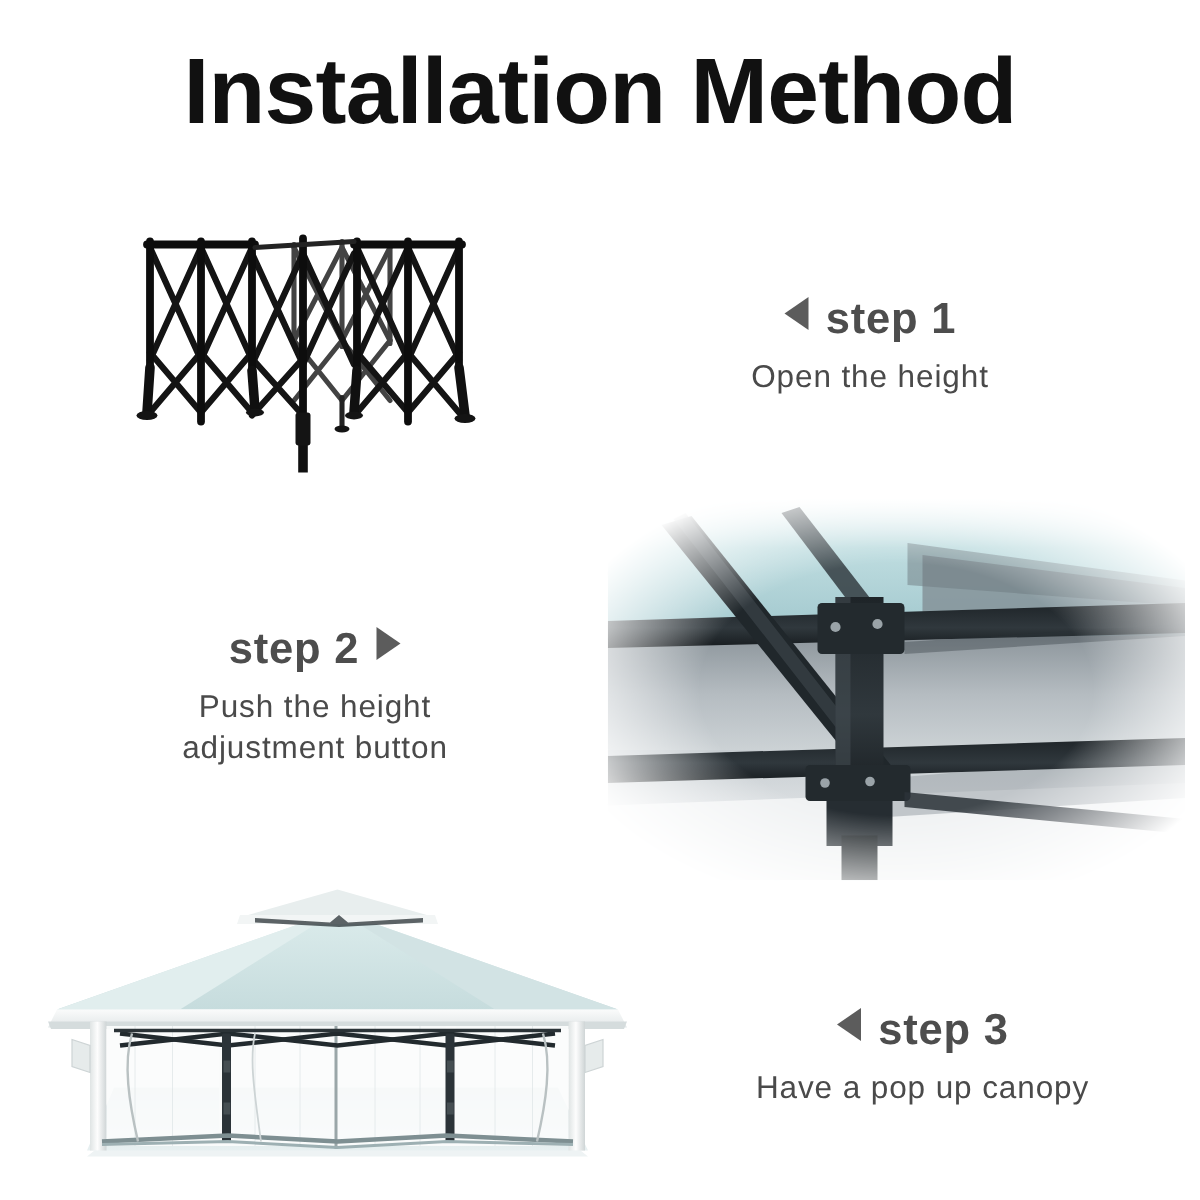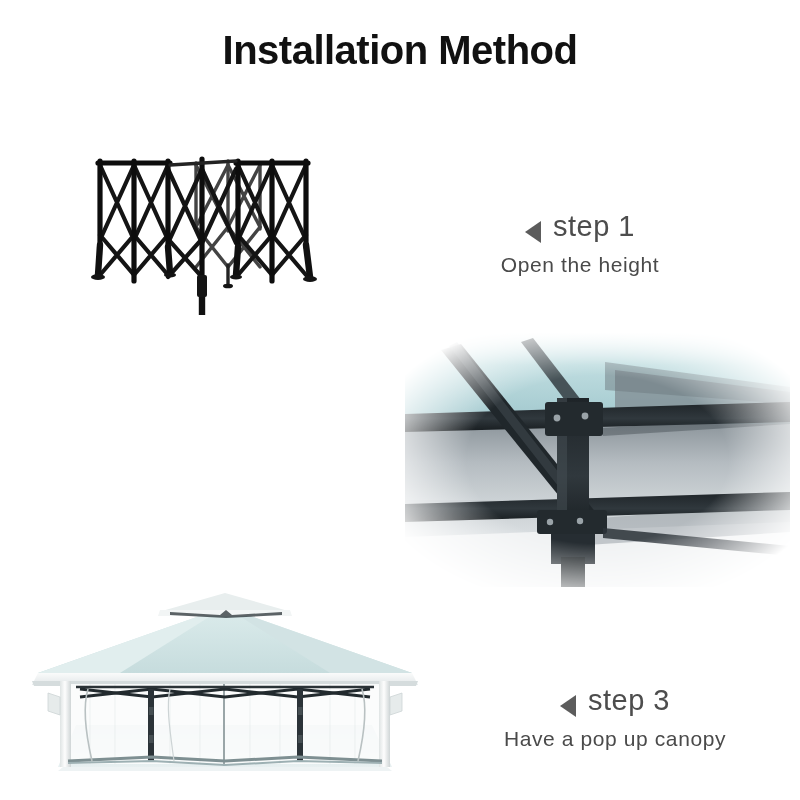--- a/index.html
+++ b/index.html
@@ -16,42 +16,41 @@
     font-family: "Liberation Sans", sans-serif;
   }
 
   
   #page-title {
     position: absolute;
     left: 0;
     top: 28px;
     width: 800px;
     text-align: center;
-    font-size: 40px;
+    font-size: 62px;
     font-weight: bold;
     color: #111111;
     letter-spacing: -0.5px;
     line-height: 1.1;
   }
 
   
   .step-block {
     position: absolute;
   }
   .step-head {
     font-size: 29px;
-    font-weight: normal;
+    font-weight: bold;
     color: #4d4d4d;
     letter-spacing: 0.5px;
     white-space: nowrap;
     display: flex;
-    align-items: flex-end;
+    align-items: flex-start;
     gap: 12px;
     line-height: 1.1;
-    margin-top: 13px;
   }
   .step-head.center-align { justify-content: center; }
   .arrow-ic {
     display: inline-block;
     width: 0;
     height: 0;
     border-top: 11px solid transparent;
     border-bottom: 11px solid transparent;
   }
   .arrow-left  { border-right: 16px solid #5c5c5c; }
@@ -229,20 +228,28 @@
       <circle cx="175" cy="189" r="3.2" fill="#9aa3a8"></circle>
 
       <rect x="146" y="202" width="44" height="30" fill="#262d32"></rect>
       <rect x="156" y="225" width="24" height="30" fill="#1a2023"></rect>
 
       <path d="M198 196 L385 214 L385 224 L198 206 Z" fill="#2b3338" opacity="0.85"></path>
       <path d="M198 96 L385 84 L385 92 L198 104 Z" fill="#2b3338" opacity="0.35"></path>
     </svg>
   </div>
 
+  <div id="step2-block" class="step-block">
+    <div class="step-head center-align">
+      <span>step 2</span>
+      <span class="arrow-ic arrow-right"></span>
+    </div>
+    <div class="step-sub">Push the height
+adjustment button</div>
+  </div>
 
   <div id="photo-gazebo">
     <svg width="410" height="195" viewBox="0 0 410 195">
       <defs>
         <linearGradient id="roofTeal" x1="0" y1="0" x2="0" y2="1">
           <stop offset="0%" stop-color="#dcecec"></stop>
           <stop offset="100%" stop-color="#c6dcdd"></stop>
         </linearGradient>
         <linearGradient id="roofEdge" x1="0" y1="0" x2="0" y2="1">
           <stop offset="0%" stop-color="#fafbfb"></stop>

